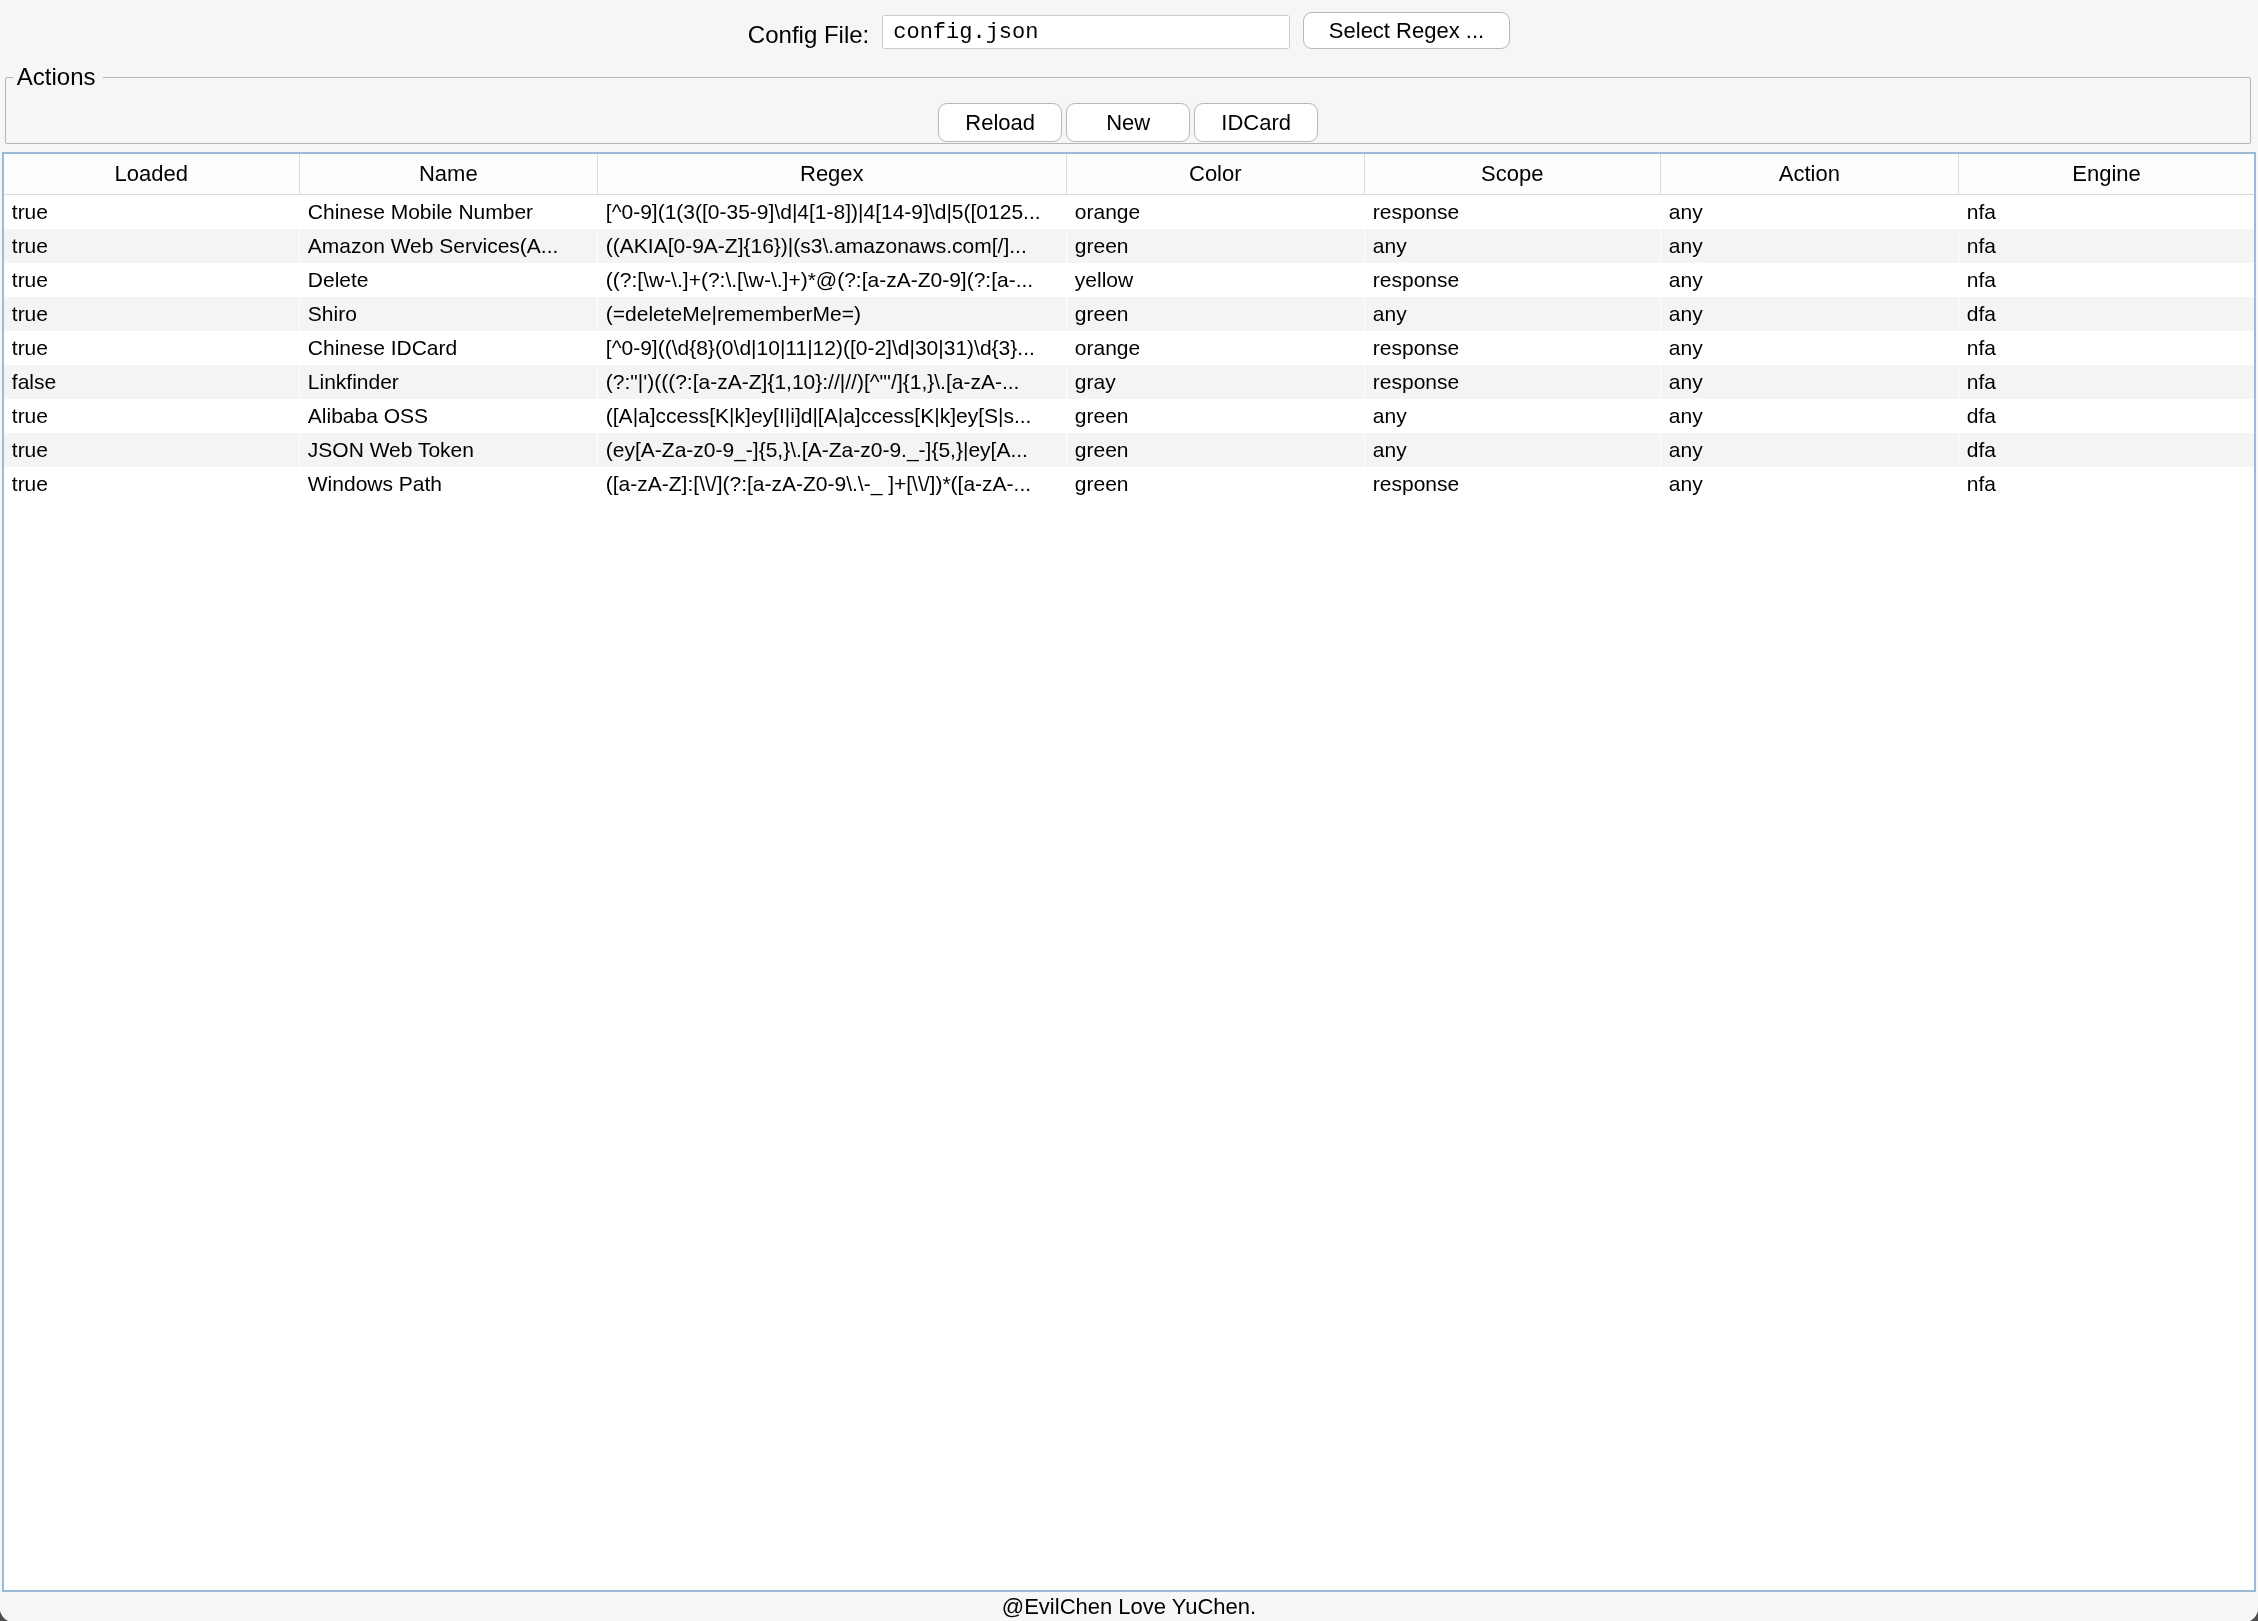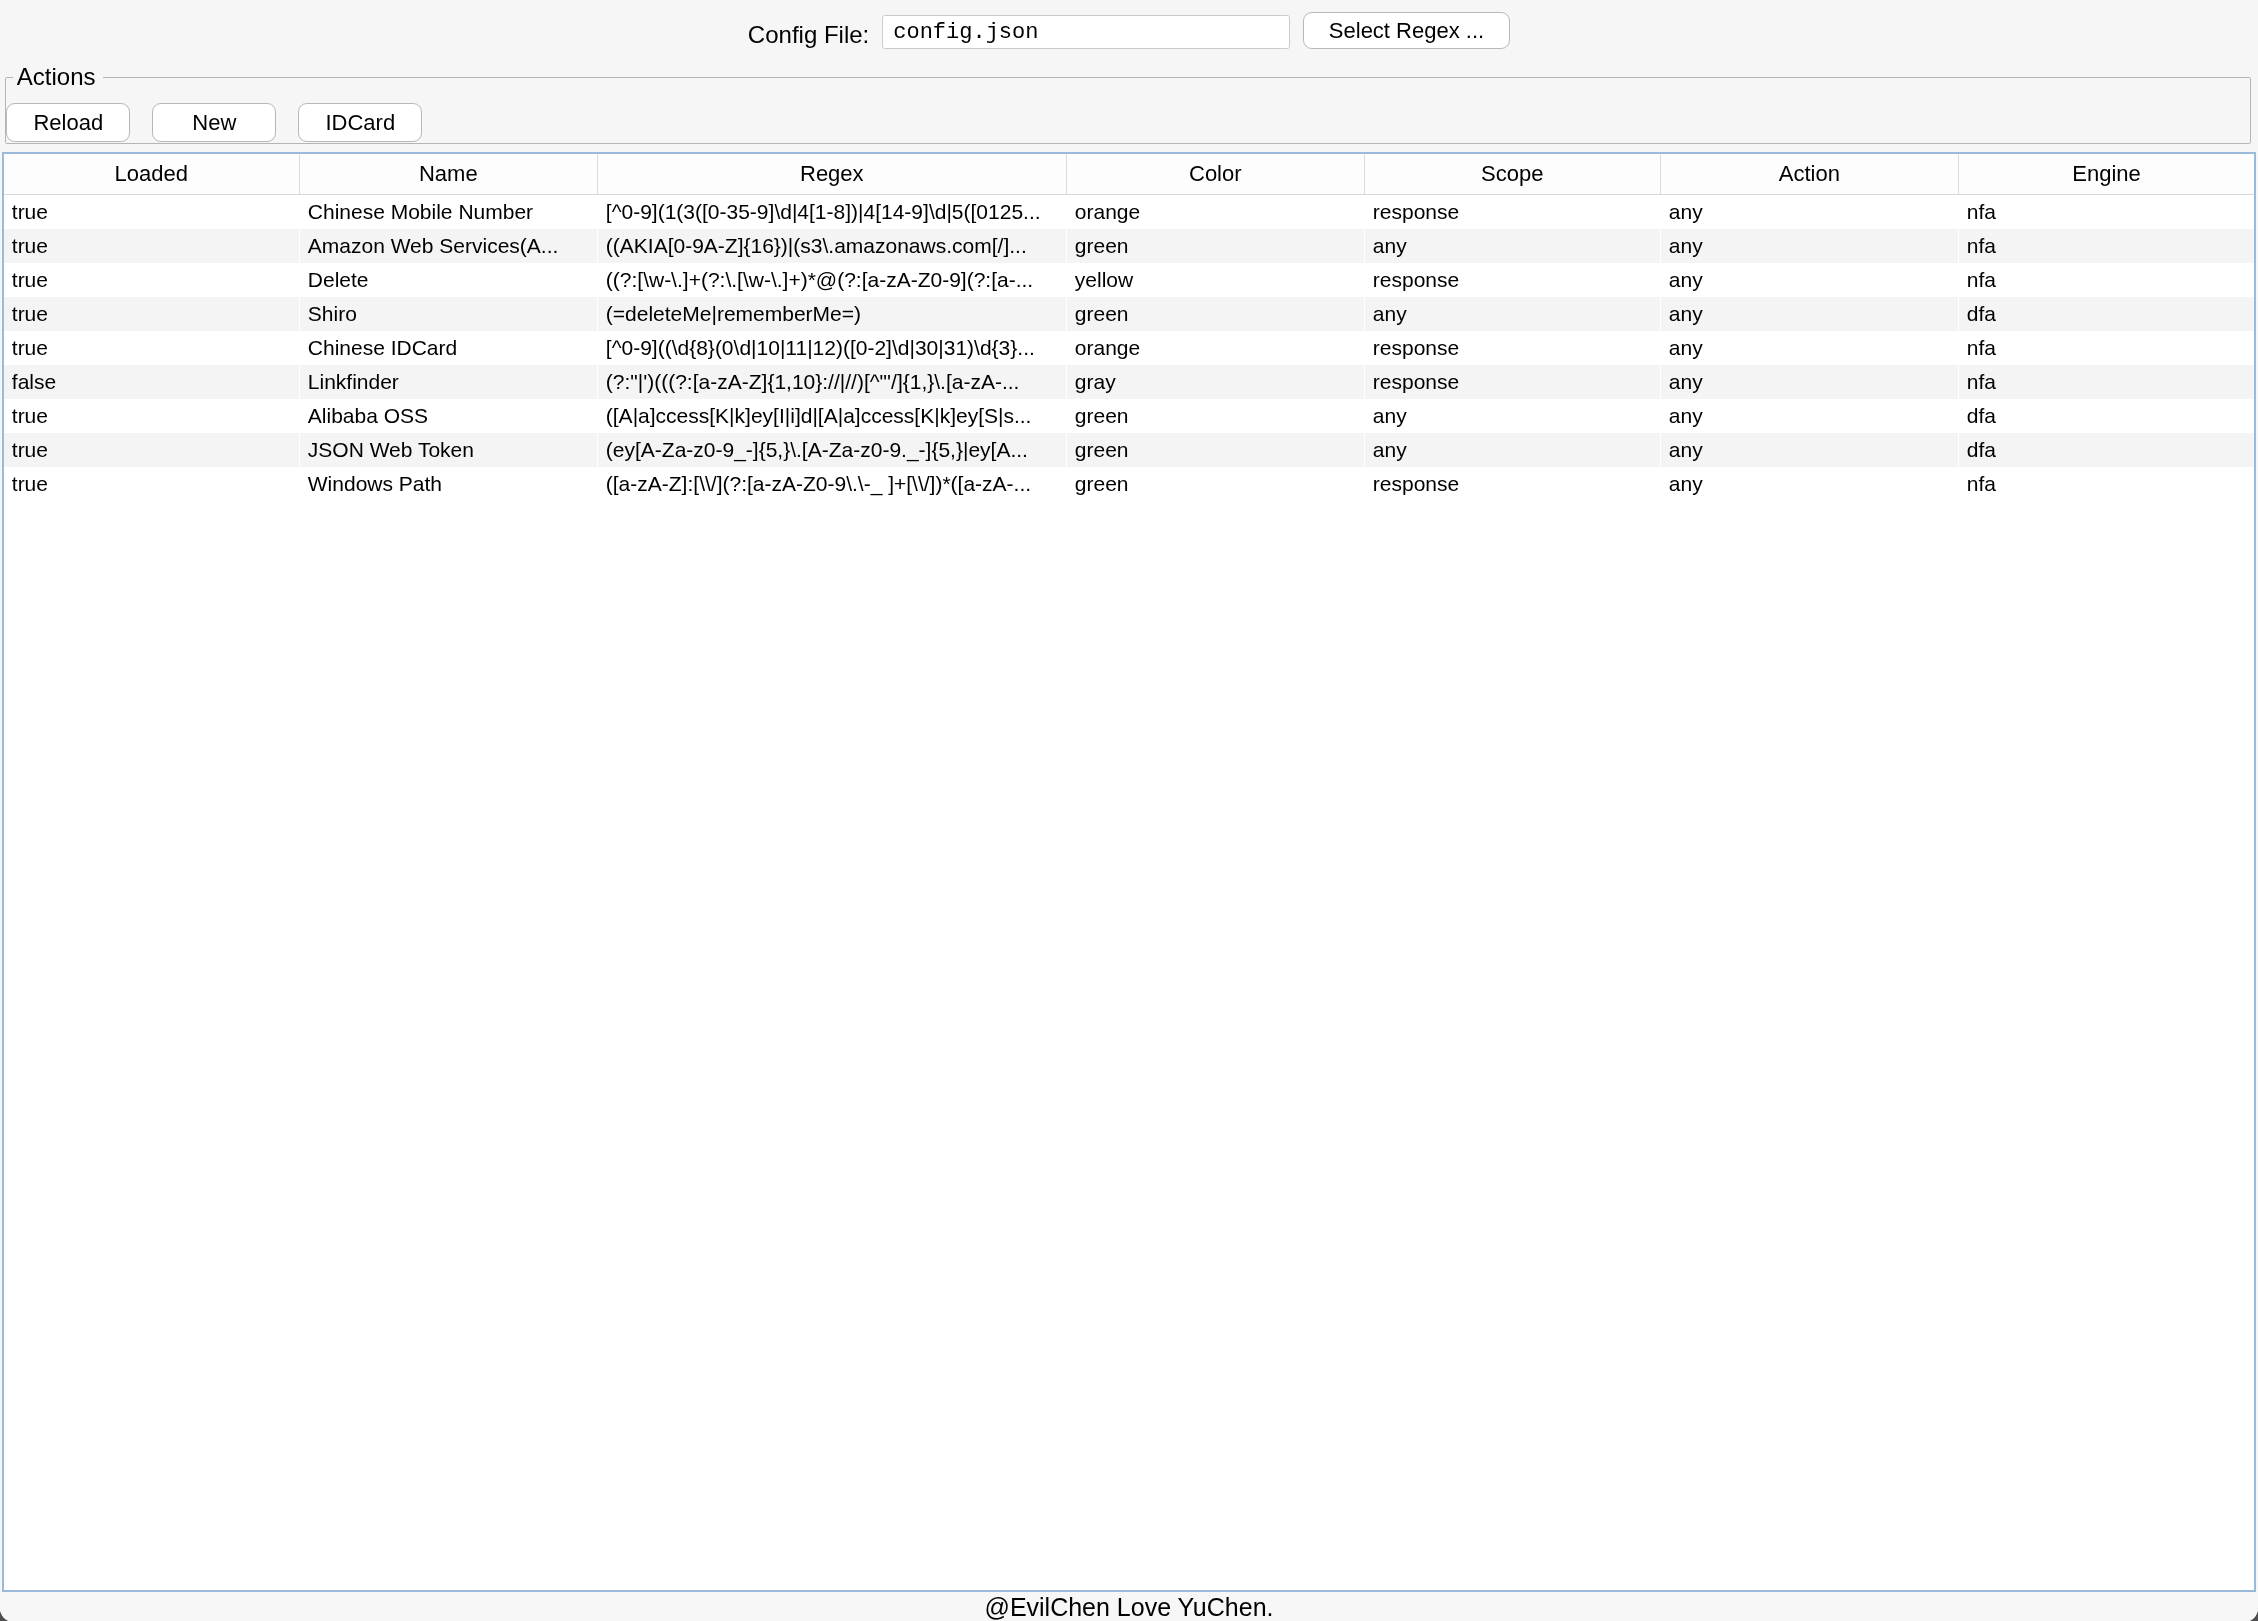--- a/index.html
+++ b/index.html
@@ -45,21 +45,21 @@
   fieldset.actions {
     position: absolute; top: 63px; left: 5.3px; right: 7px; height: 81px;
     border: 1.8px solid #b5b5b5; border-radius: 1.8px;
     margin: 0; padding: 0;
     background: transparent;
   }
   fieldset.actions legend {
     font-size: 24px; margin-left: 7px; padding: 0 7px 0 3.5px;
   }
   .actions-buttons {
-    display: flex; gap: 22px; margin-top: 12.4px;
+    display: flex; justify-content: center; gap: 4px; margin-top: 12.4px;
   }
   .action-btn { min-width: 124px; height: 39px; }
 
   
   .table-wrap {
     position: absolute; top: 152px; left: 1.8px; right: 1.8px; bottom: 30px;
     border: 2.6px solid #9bbad9;
     background: #fff;
     overflow: hidden;
   }
@@ -85,21 +85,21 @@
     border-right: 1.8px solid #ffffff;
   }
   table.rules td:last-child { border-right: none; }
   table.rules tbody tr:nth-child(even) { background: #f4f4f5; }
 
   
   .footer {
     position: absolute; left: 0; right: 0; bottom: 0; height: 30px;
     background: #f7f7f8;
     display: flex; align-items: center; justify-content: center;
-    font-size: 25px;
+    font-size: 22px;
   }
 </style>
 </head>
 <body>
 
 <div class="window">
 
   <div class="topbar">
     <span class="config-label">Config File:</span>
     <input class="config-input" type="text" value="config.json" style="">

